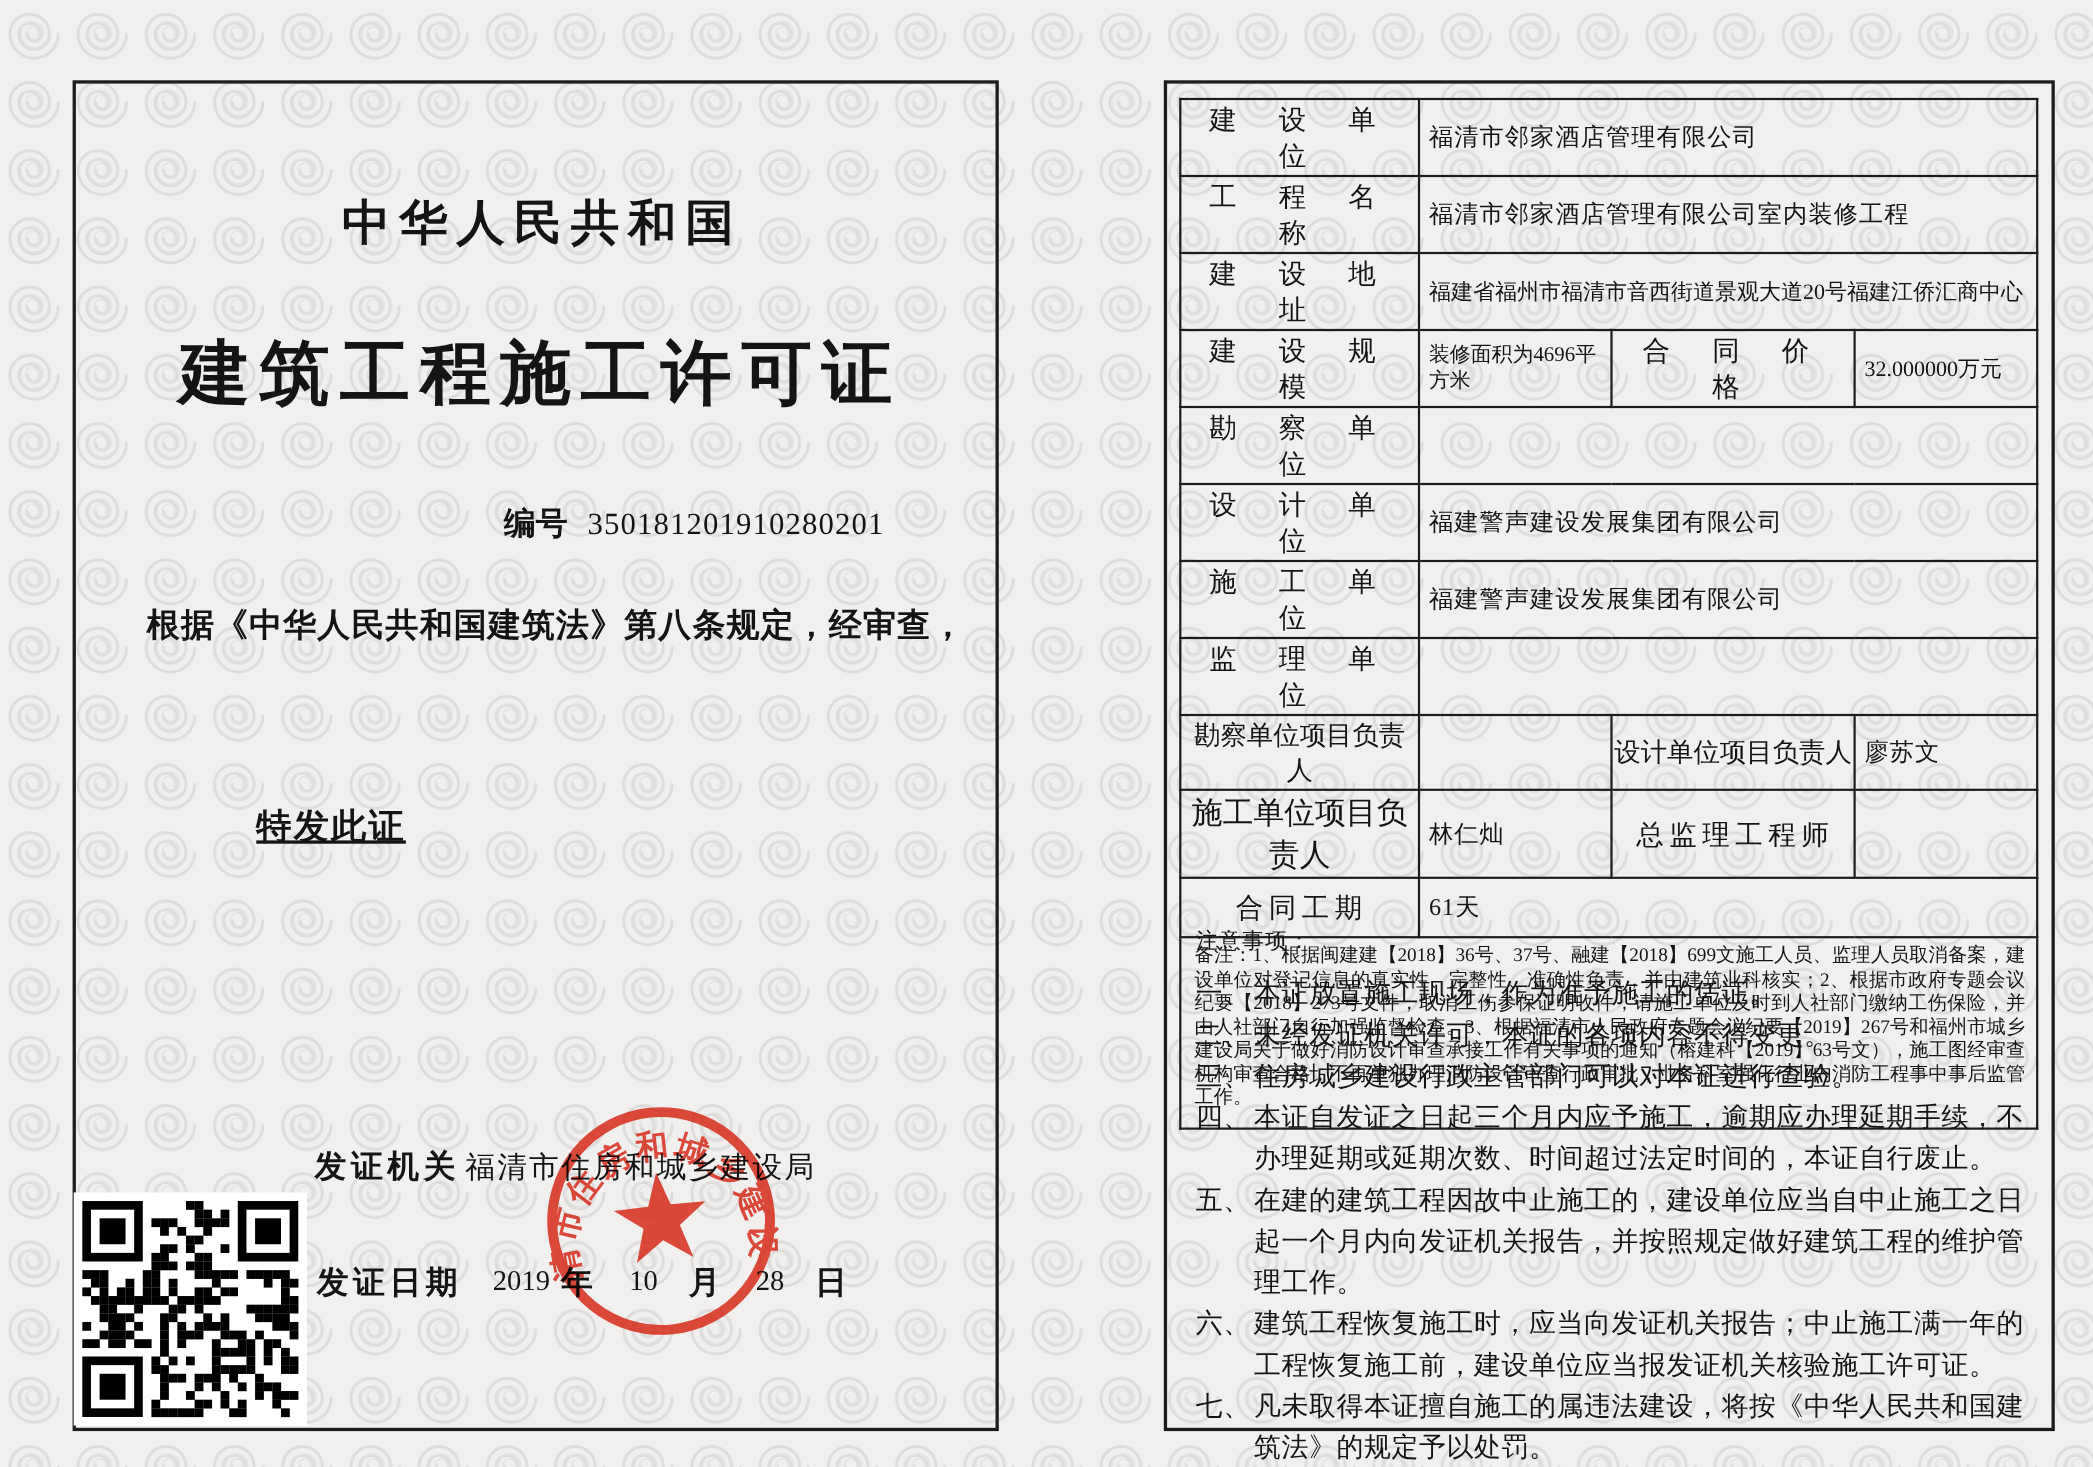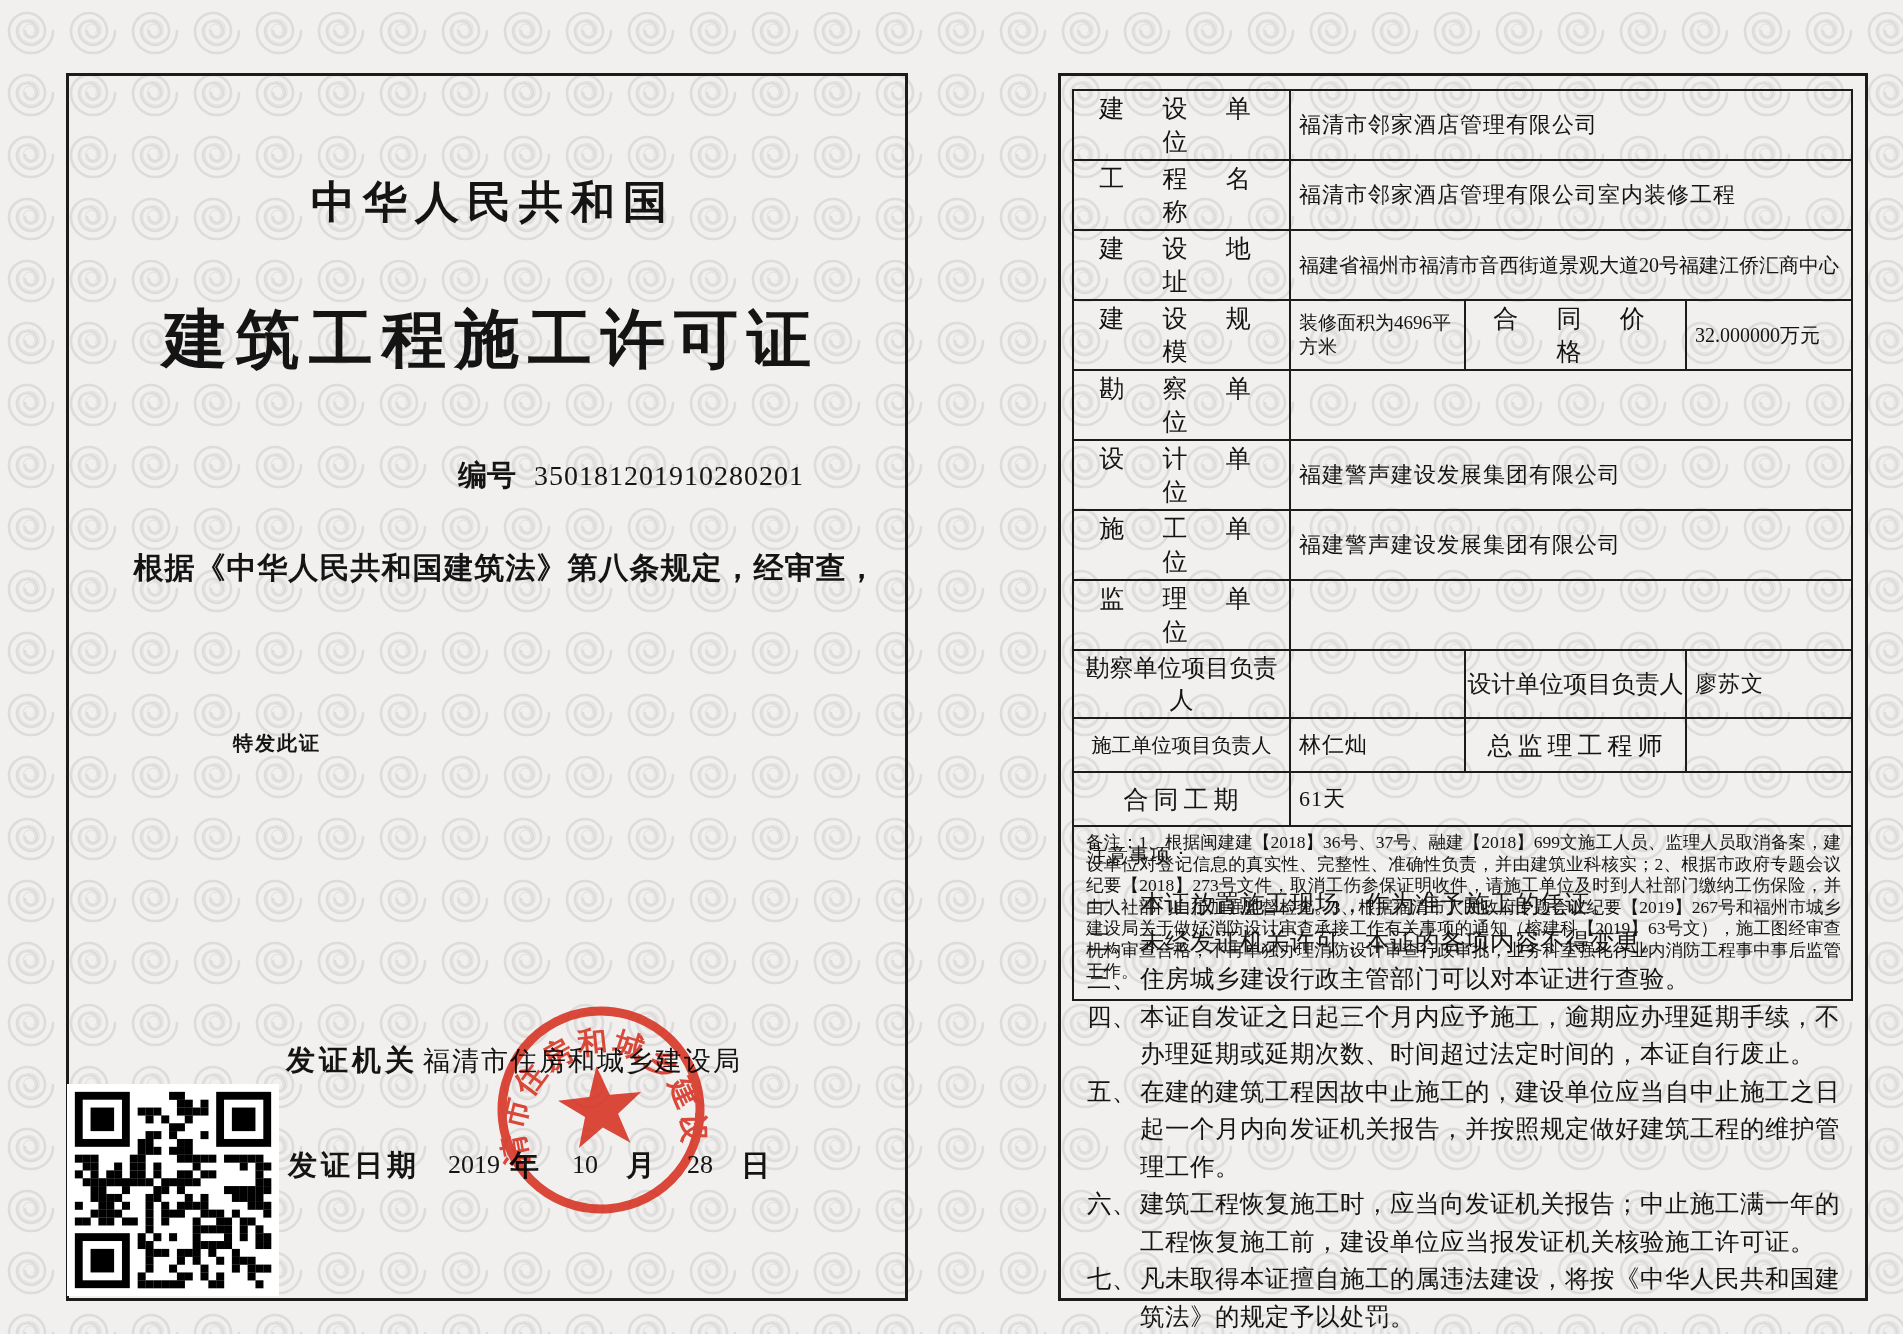--- a/index.html
+++ b/index.html
@@ -21,21 +21,21 @@
   .song{font-family:"Liberation Serif", serif;}
 
   
   .country-title{top:97px;left:0;width:100%;text-align:center;font-size:44px;letter-spacing:8px;padding-left:12px;box-sizing:border-box;}
   .cert-title{top:220px;left:0;width:100%;text-align:center;font-size:64px;letter-spacing:9px;padding-left:9px;box-sizing:border-box;}
   .number-line{top:380px;left:389px;font-size:29px;}
   .number-line .num{font-weight:normal;font-family:"Liberation Serif", serif;font-size:28px;margin-left:18px;letter-spacing:1px;}
   .body-line{font-size:30px;letter-spacing:1px;}
   .body-line1{top:472px;left:64px;width:745px;}
   .body-line2{top:562px;left:37px;width:770px;}
-  .issue-note{top:654px;left:164px;font-size:20px;letter-spacing:2px;}
+  .issue-note{top:654px;left:164px;font-size:32px;letter-spacing:2px;text-decoration:underline;}
   .issuer-row{top:965px;left:217px;font-size:29px;letter-spacing:4px;}
   .issuer-value{top:967px;left:354px;font-size:27px;font-weight:normal;letter-spacing:2px;}
   .date-row{top:1070px;left:219px;font-size:29px;letter-spacing:4px;}
   .date-part{top:1074px;font-size:26px;}
   .date-unit{top:1070px;font-size:29px;}
   #qr-box{left:-2px;top:1008px;width:212px;height:212px;background:#fff;}
   #stamp{left:422px;top:924px;width:220px;height:220px;opacity:.88;mix-blend-mode:multiply;transform:rotate(-6deg);}
 
   
   #detail-table{position:absolute;left:11px;top:13px;border-collapse:collapse;table-layout:fixed;width:779px;}
@@ -372,21 +372,21 @@
           <td class="lbl ls">监 理 单 位</td>
           <td class="val" colspan="3"></td>
         </tr>
     <tr class="r">
           <td class="lbl" style="font-size:24px">勘察单位项目负责人</td>
           <td class="val"></td>
           <td class="lbl" style="font-size:24px">设计单位项目负责人</td>
           <td class="val">廖苏文</td>
         </tr>
     <tr class="r">
-          <td class="lbl" style="font-size:20px">施工单位项目负责人</td>
+          <td class="lbl" style="font-size:28px">施工单位项目负责人</td>
           <td class="val">林仁灿</td>
           <td class="lbl ls-sm">总监理工程师</td>
           <td class="val"></td>
         </tr>
     <tr class="r">
           <td class="lbl ls-sm">合同工期</td>
           <td class="val" colspan="3">61天</td>
         </tr>
     <tr style="height:128px">
           <td class="remark-cell" colspan="4" style="vertical-align:top">备注：1、根据闽建建【2018】36号、37号、融建【2018】699文施工人员、监理人员取消备案，建设单位对登记信息的真实性、完整性、准确性负责，并由建筑业科核实；2、根据市政府专题会议纪要【2018】273号文件，取消工伤参保证明收件，请施工单位及时到人社部门缴纳工伤保险，并由人社部门自行加强监督检查。3、根据福清市人民政府专题会议纪要【2019】267号和福州市城乡建设局关于做好消防设计审查承接工作有关事项的通知（榕建科【2019】63号文），施工图经审查机构审查合格，不再单独办理消防设计审查行政审批，业务科室强化行业内消防工程事中事后监管工作。</td>

